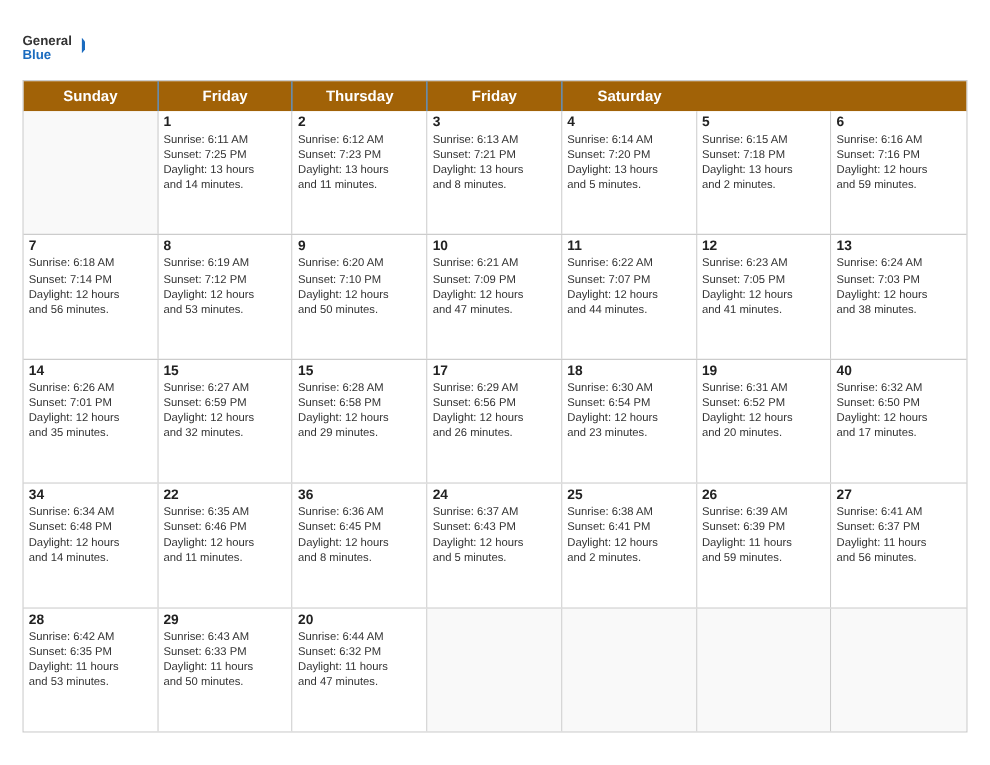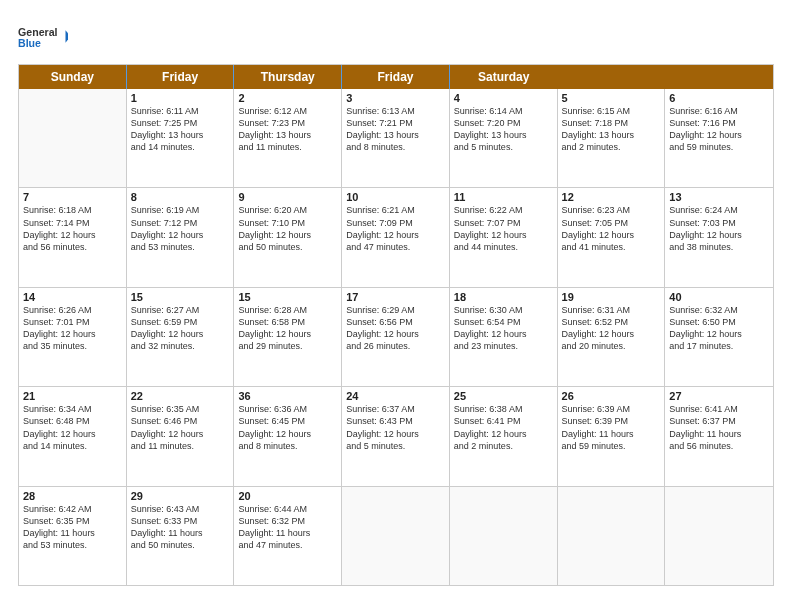--- a/index.html
+++ b/index.html
@@ -205,21 +205,21 @@
             <div class="day-num">19</div>
             <div class="cell-text">Sunrise: 6:31 AM<br>Sunset: 6:52 PM<br>Daylight: 12 hours<br>and 20 minutes.</div>
           </div>
           <div class="cal-cell">
             <div class="day-num">40</div>
             <div class="cell-text">Sunrise: 6:32 AM<br>Sunset: 6:50 PM<br>Daylight: 12 hours<br>and 17 minutes.</div>
           </div>
         </div>
         <div class="cal-row">
           <div class="cal-cell">
-            <div class="day-num">21</div>
+            <div class="day-num">34</div>
             <div class="cell-text">Sunrise: 6:34 AM<br>Sunset: 6:48 PM<br>Daylight: 12 hours<br>and 14 minutes.</div>
           </div>
           <div class="cal-cell">
             <div class="day-num">22</div>
             <div class="cell-text">Sunrise: 6:35 AM<br>Sunset: 6:46 PM<br>Daylight: 12 hours<br>and 11 minutes.</div>
           </div>
           <div class="cal-cell">
             <div class="day-num">36</div>
             <div class="cell-text">Sunrise: 6:36 AM<br>Sunset: 6:45 PM<br>Daylight: 12 hours<br>and 8 minutes.</div>
           </div>

